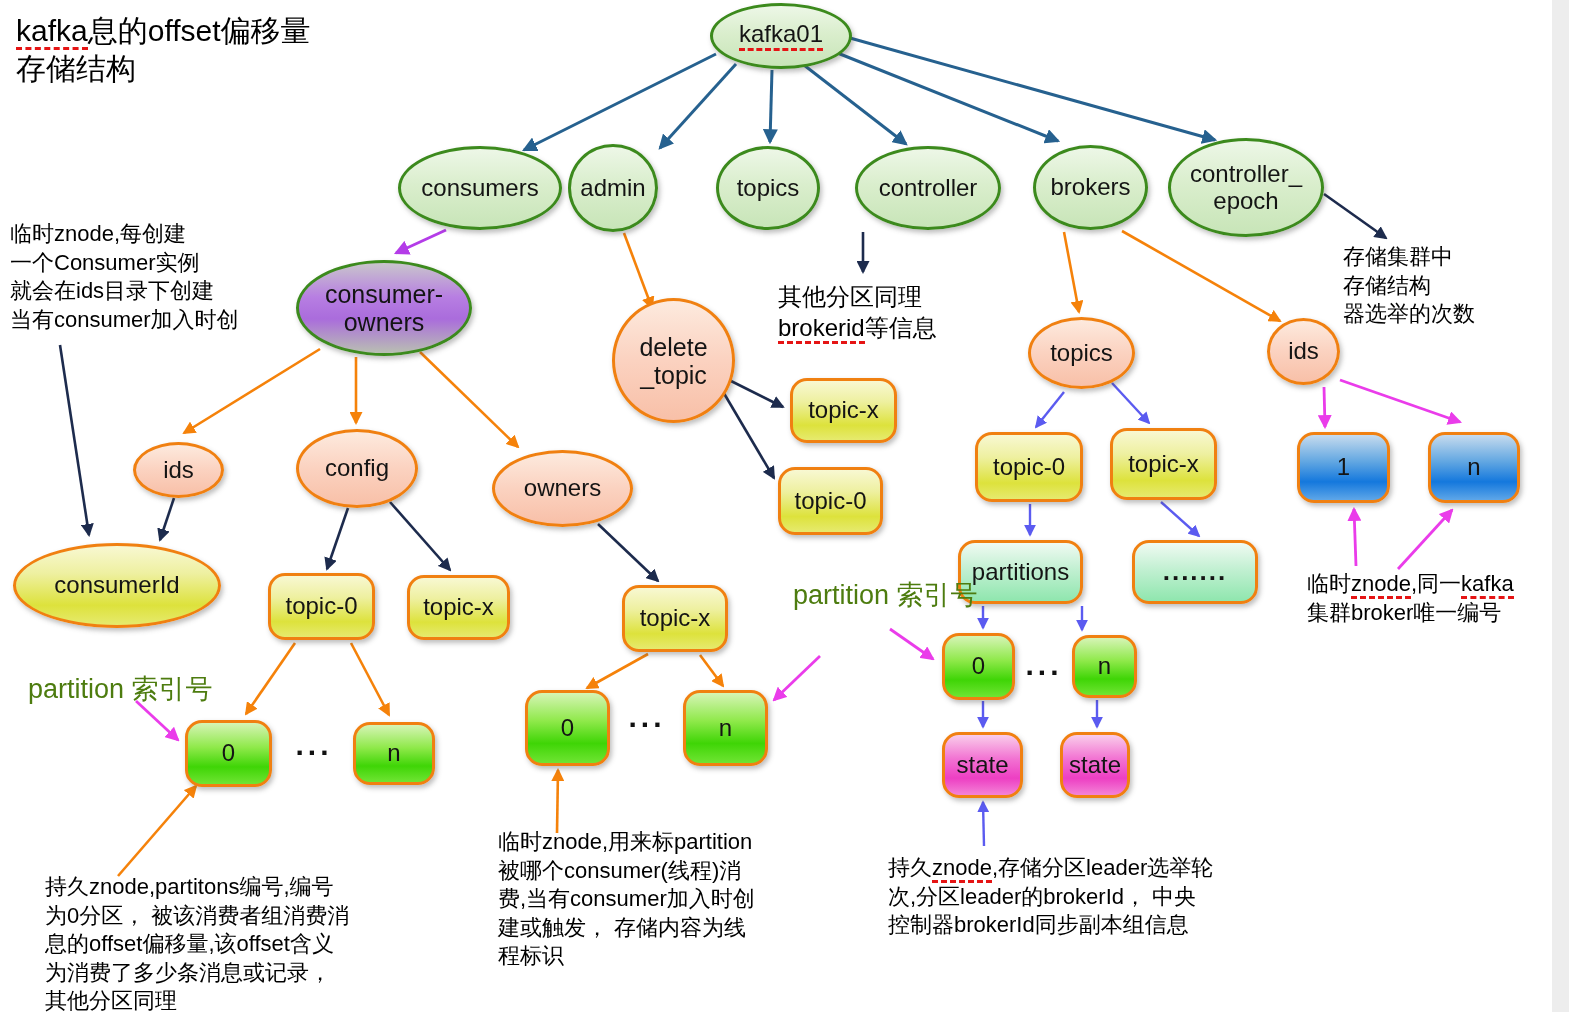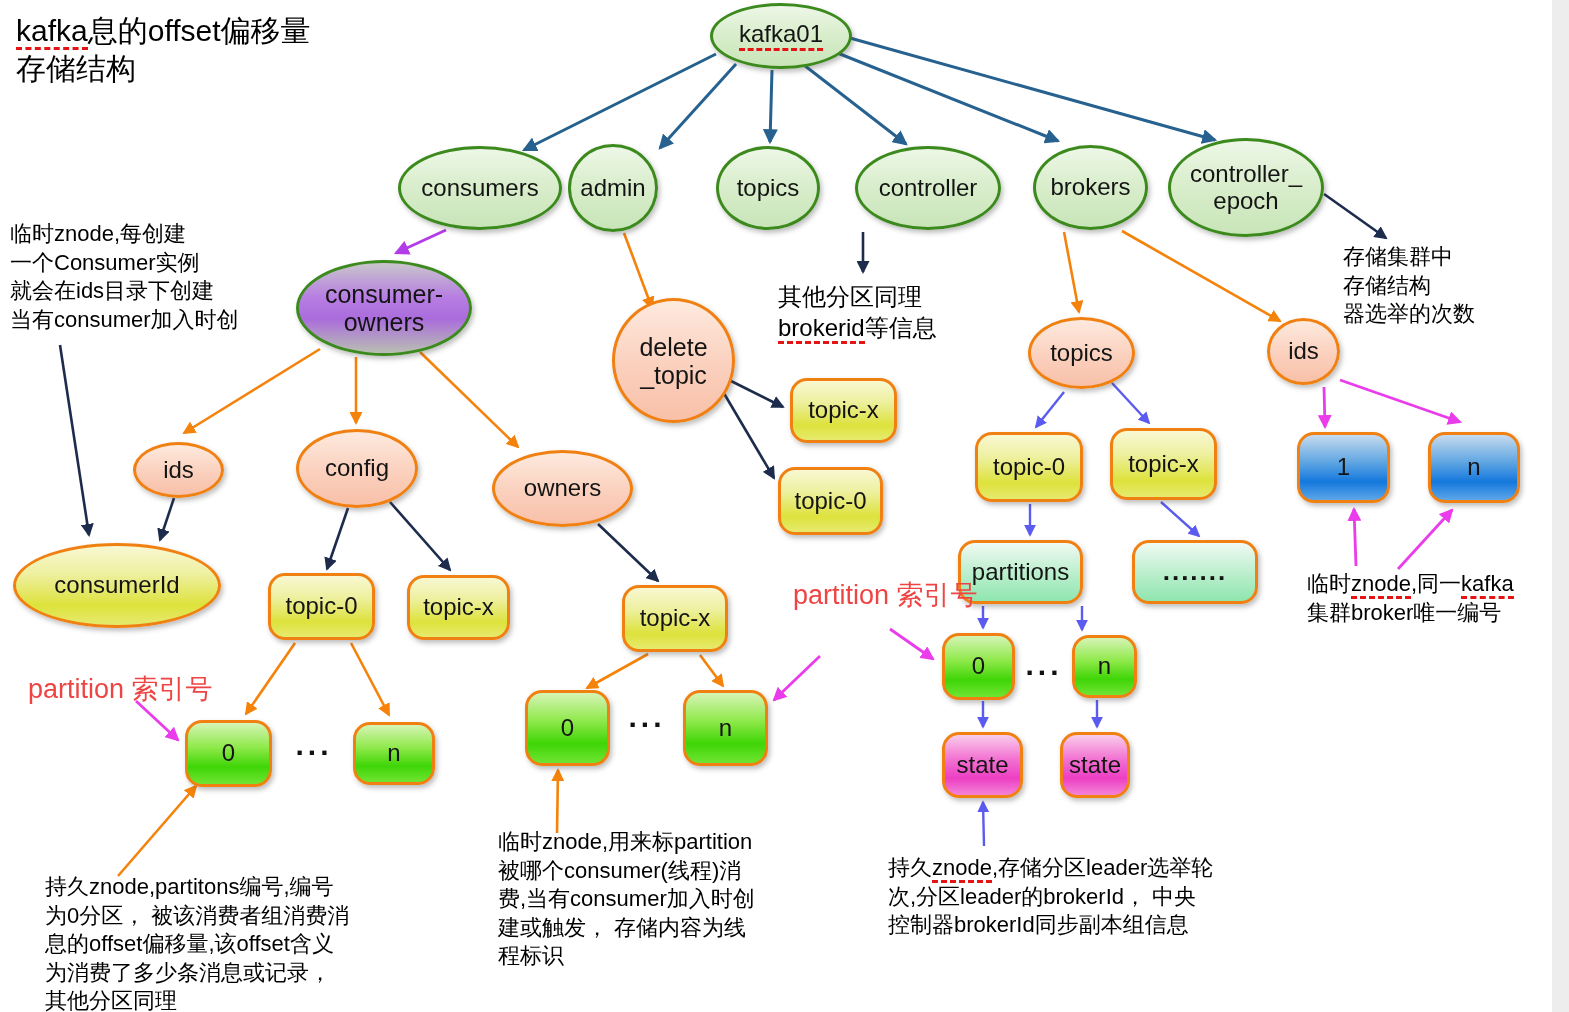--- a/index.html
+++ b/index.html
@@ -20,21 +20,21 @@
   .g-ell{background:linear-gradient(180deg,#edf7e7 0%,#daeecd 45%,#c8e5b8 100%);border:3px solid #3c8a1d;}
   .p-ell{background:linear-gradient(180deg,#c8c5cb 0%,#b77ee2 38%,#aa6cdc 62%,#b9bfb2 100%);border:3px solid #3c8a1d;}
   .pk{background:linear-gradient(180deg,#fdeade 0%,#fbd2c0 50%,#f8c0a8 100%);border:3px solid #f08011;}
   .yl{background:linear-gradient(180deg,#f8f8d2 0%,#eef0a0 35%,#dde23c 75%,#e6ea6e 100%);border:3px solid #f08011;}
   .gr{background:linear-gradient(180deg,#d6f4b6 0%,#8fe94a 40%,#3fd506 72%,#6fe433 100%);border:3px solid #f08011;}
   .tl{background:linear-gradient(180deg,#f0faf2 0%,#c2f0d2 45%,#8fe6ae 100%);border:3px solid #f08011;}
   .mg{background:linear-gradient(180deg,#f9cdea 0%,#f272d2 40%,#ed3fc3 72%,#f483d7 100%);border:3px solid #f08011;}
   .bl{background:linear-gradient(180deg,#c6dbee 0%,#64a8e2 40%,#1478dd 72%,#5ea6e8 100%);border:3px solid #f08011;}
   .title{position:absolute;left:16px;top:12px;z-index:2;font-size:30px;line-height:1.28;color:#000;}
   .ann{position:absolute;z-index:2;font-size:22px;line-height:1.3;color:#000;white-space:pre-line;}
-  .plabel{position:absolute;z-index:2;font-size:27px;line-height:1.26;color:#ef4444;}
+  .plabel{position:absolute;z-index:2;font-size:27px;line-height:1.26;color:#4d7c0f;}
   .ru{border-bottom:3.5px dashed #e51414;padding-bottom:0px;}
   .dots{position:absolute;z-index:2;font-size:30px;font-weight:bold;letter-spacing:4px;color:#111;text-align:center;}
   .dotbox{font-size:26px;font-weight:bold;letter-spacing:2px;}
   .gutter{position:absolute;z-index:0;background:#ededed;}
 </style>
 </head>
 <body>
 
 <div class="canvas">
 

